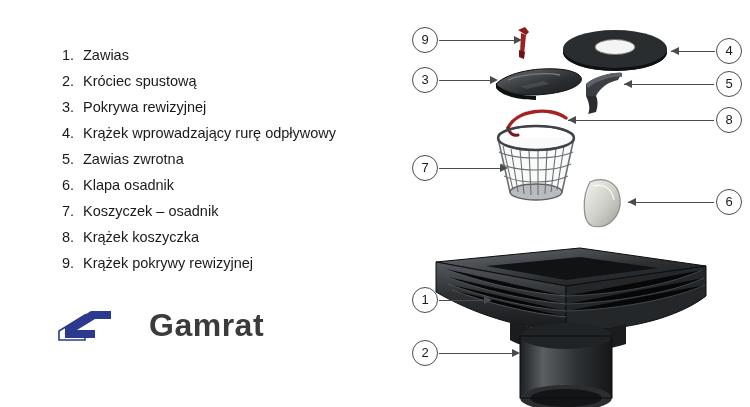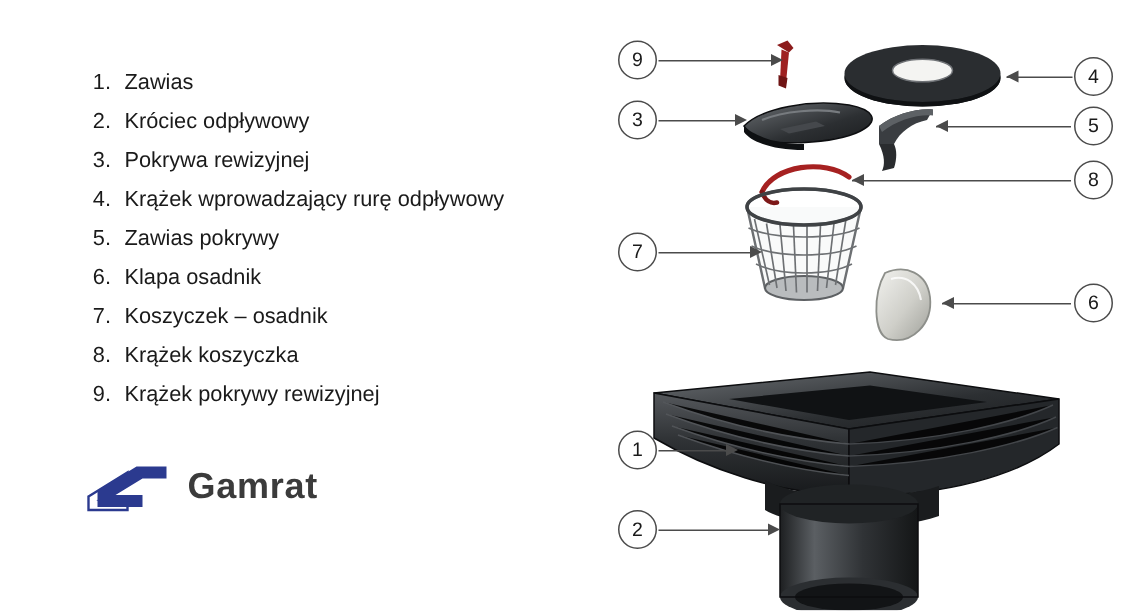--- a/index.html
+++ b/index.html
@@ -51,25 +51,26 @@
     display: flex;
     align-items: center;
   }
   #logo-mark {
     width: 60px;
     height: 40px;
     margin-right: 10px;
     position: relative;
   }
   #logo-text {
-    font-size: 24px;
+    font-size: 32px;
     font-weight: bold;
     color: #3b3b3b;
     letter-spacing: 0.5px;
     font-family: "Liberation Sans", sans-serif;
+    margin-left: 24px;
   }
 
   
   #diagram {
     position: absolute;
     left: 390px;
     top: 0;
     width: 360px;
     height: 407px;
   }
@@ -107,33 +108,33 @@
 
 <div id="page">
 
   <div id="legend">
     <div class="legend-item">
       <span class="legend-num">1.</span>
       <span class="legend-label">Zawias</span>
     </div>
     <div class="legend-item">
       <span class="legend-num">2.</span>
-      <span class="legend-label">Króciec odpływowy</span>
+      <span class="legend-label">Króciec spustową</span>
     </div>
     <div class="legend-item">
       <span class="legend-num">3.</span>
       <span class="legend-label">Pokrywa rewizyjnej</span>
     </div>
     <div class="legend-item">
       <span class="legend-num">4.</span>
       <span class="legend-label">Krążek wprowadzający rurę odpływowy</span>
     </div>
     <div class="legend-item">
       <span class="legend-num">5.</span>
-      <span class="legend-label">Zawias pokrywy</span>
+      <span class="legend-label">Zawias zwrotna</span>
     </div>
     <div class="legend-item">
       <span class="legend-num">6.</span>
       <span class="legend-label">Klapa osadnik</span>
     </div>
     <div class="legend-item">
       <span class="legend-num">7.</span>
       <span class="legend-label">Koszyczek – osadnik</span>
     </div>
     <div class="legend-item">

